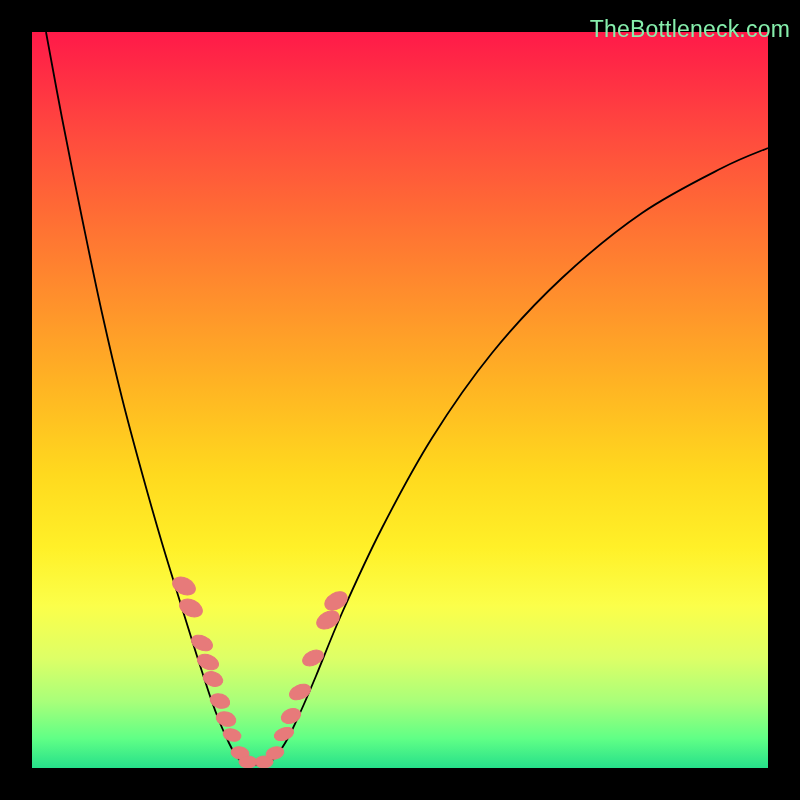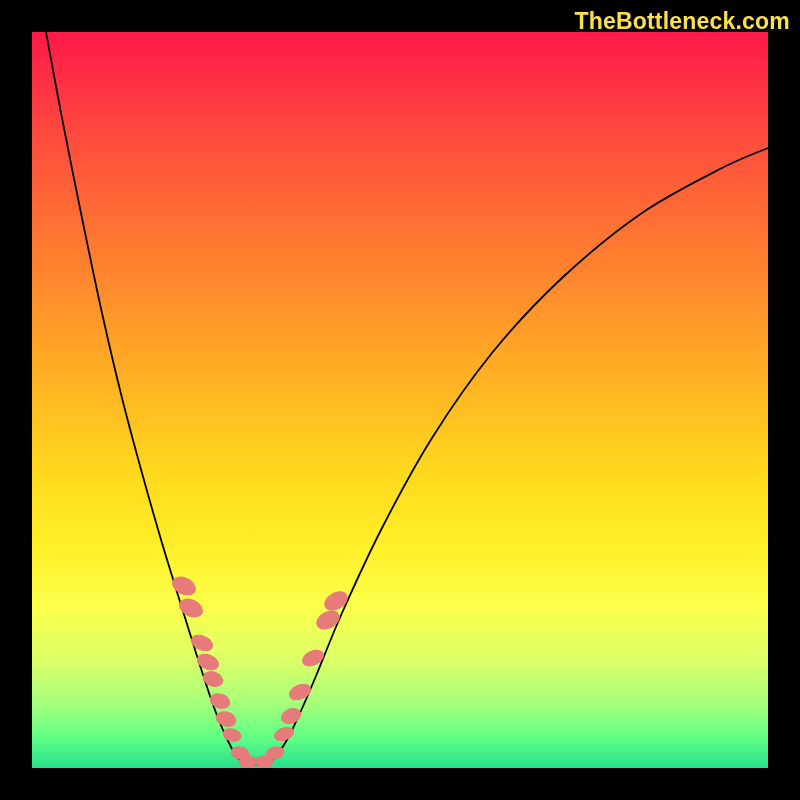--- a/index.html
+++ b/index.html
@@ -12,25 +12,25 @@
     font-family: Arial, Helvetica, sans-serif;
   }
   .outer {
     position: relative;
     width: 800px;
     height: 800px;
     background: #000;
   }
   .watermark {
     position: absolute;
-    top: 8px;
+    top: 16px;
     right: 10px;
-    color: #fde047;
+    color: #86efac;
     font-size: 23px;
-    font-weight: 700;
+    font-weight: 400;
     letter-spacing: 0.2px;
     z-index: 20;
   }
   .plot {
     position: absolute;
     left: 32px;
     top: 32px;
     width: 736px;
     height: 736px;
     

